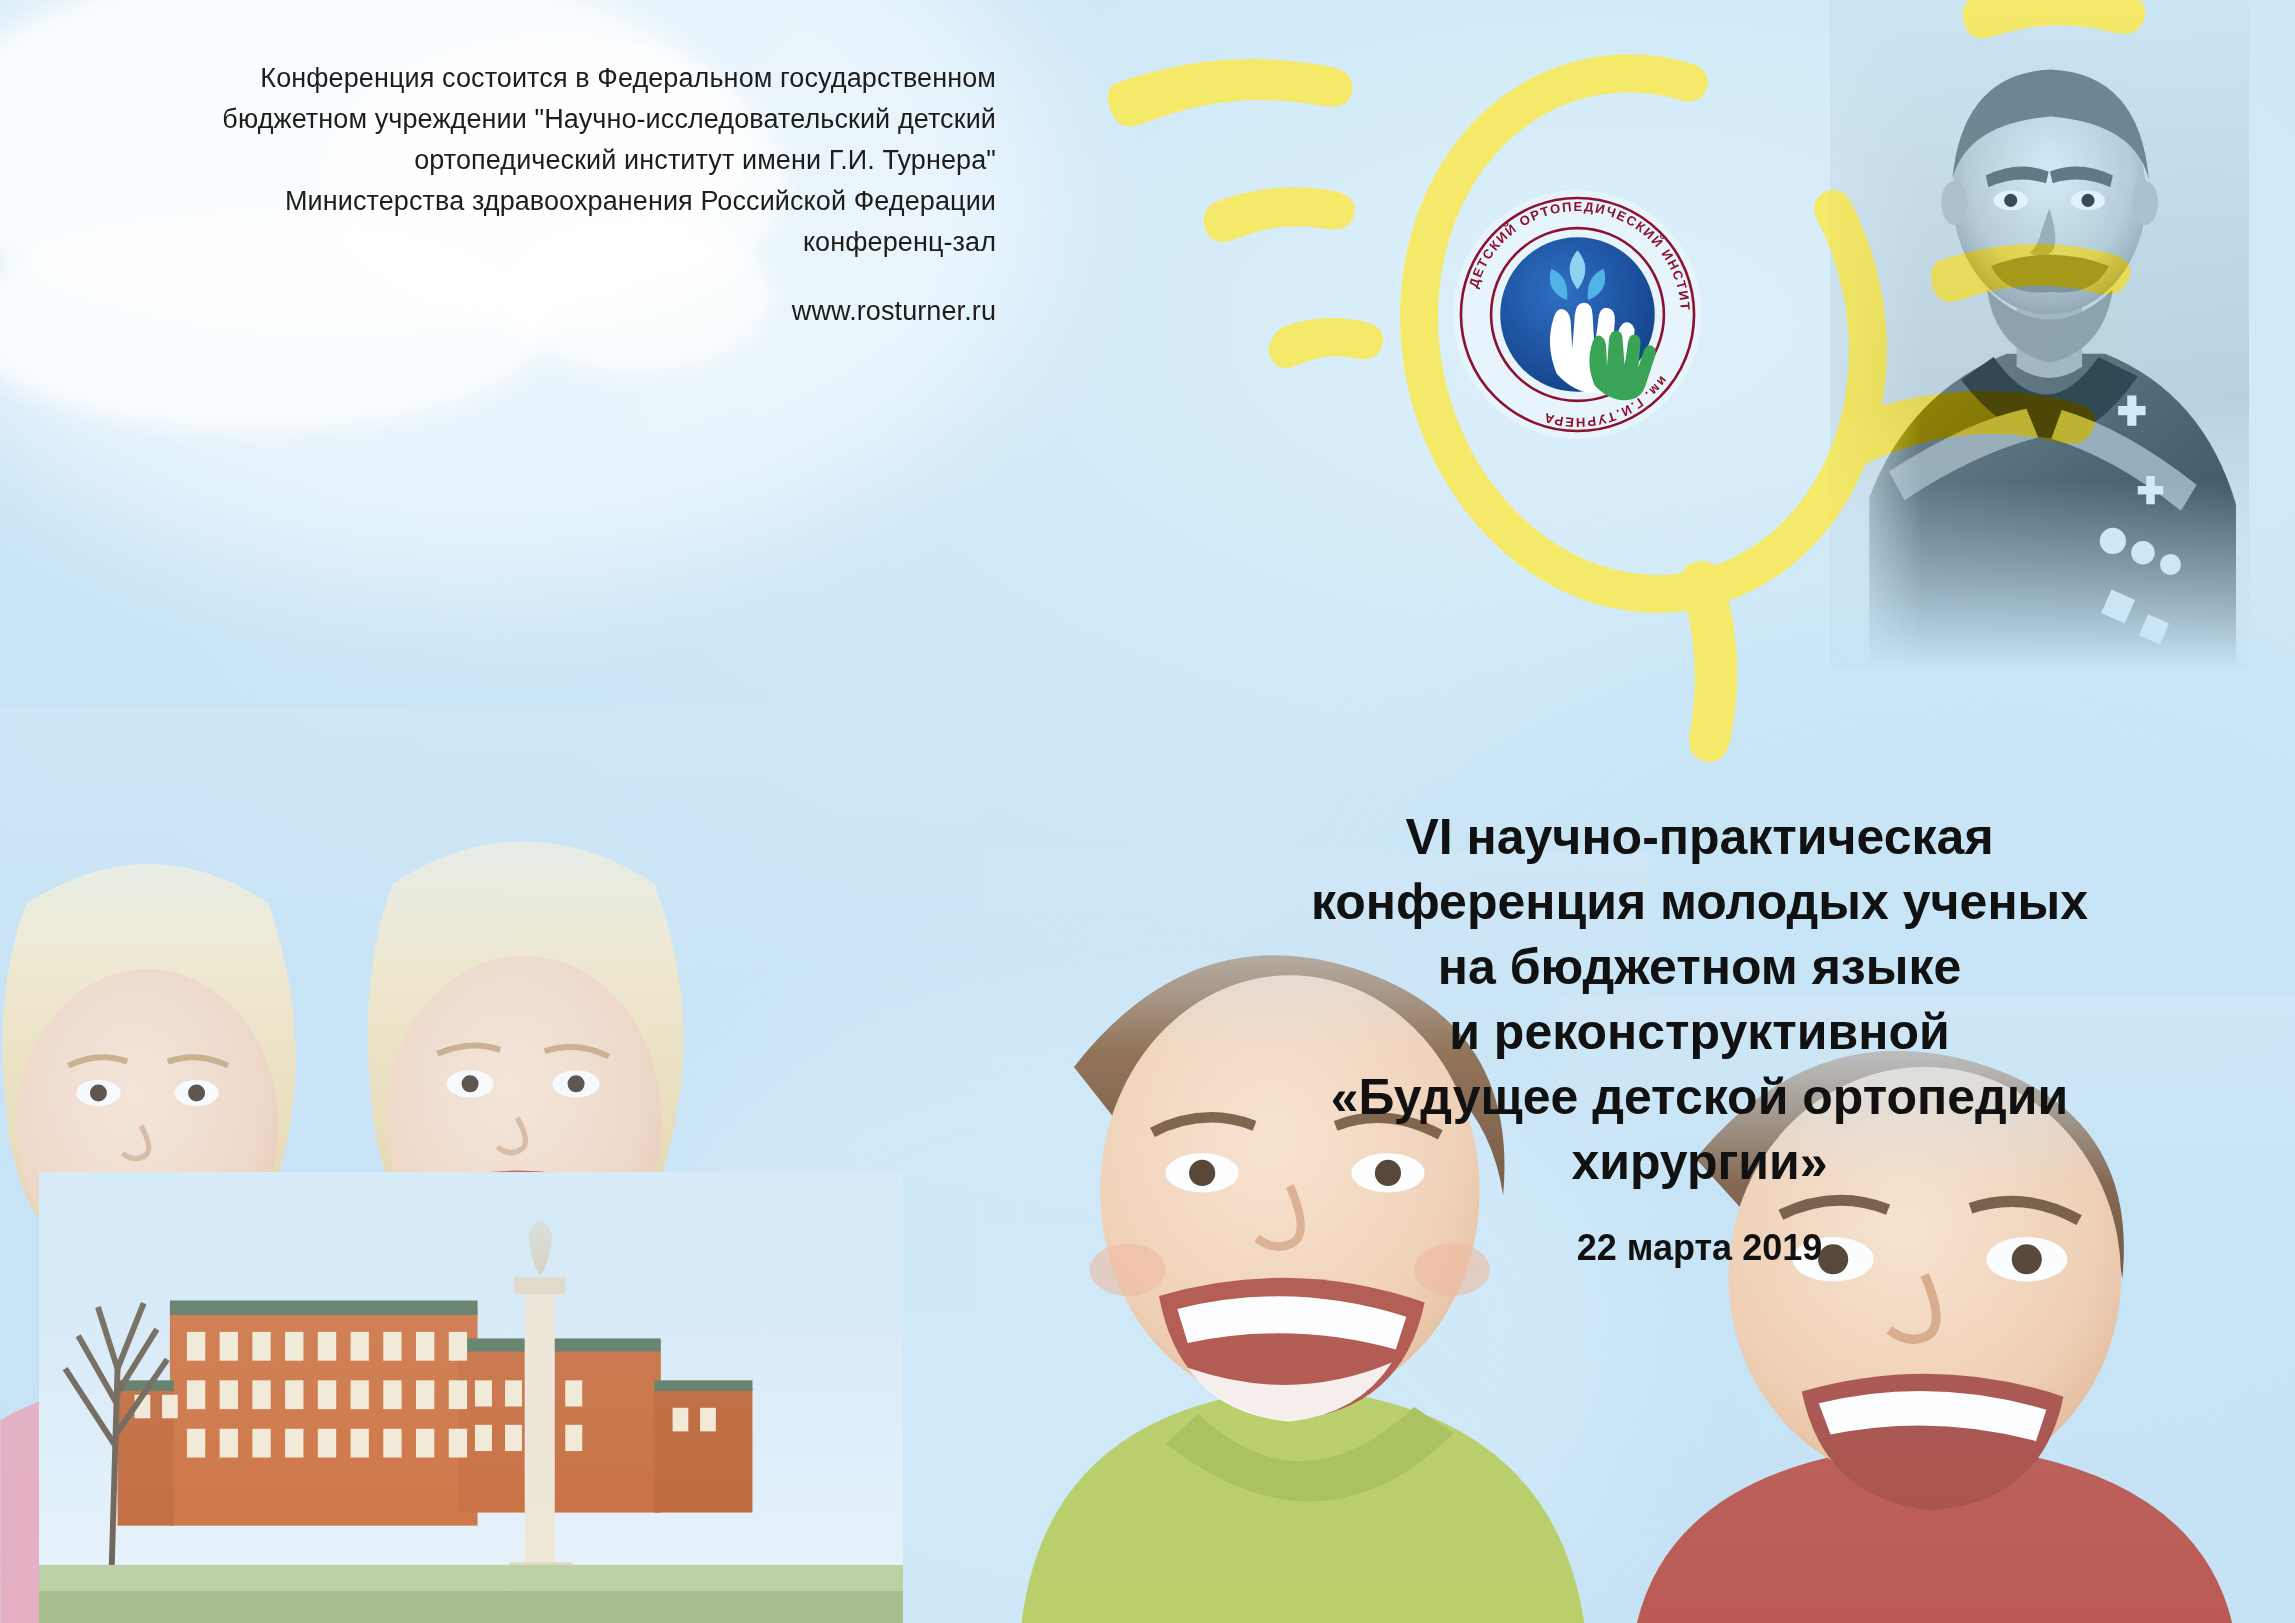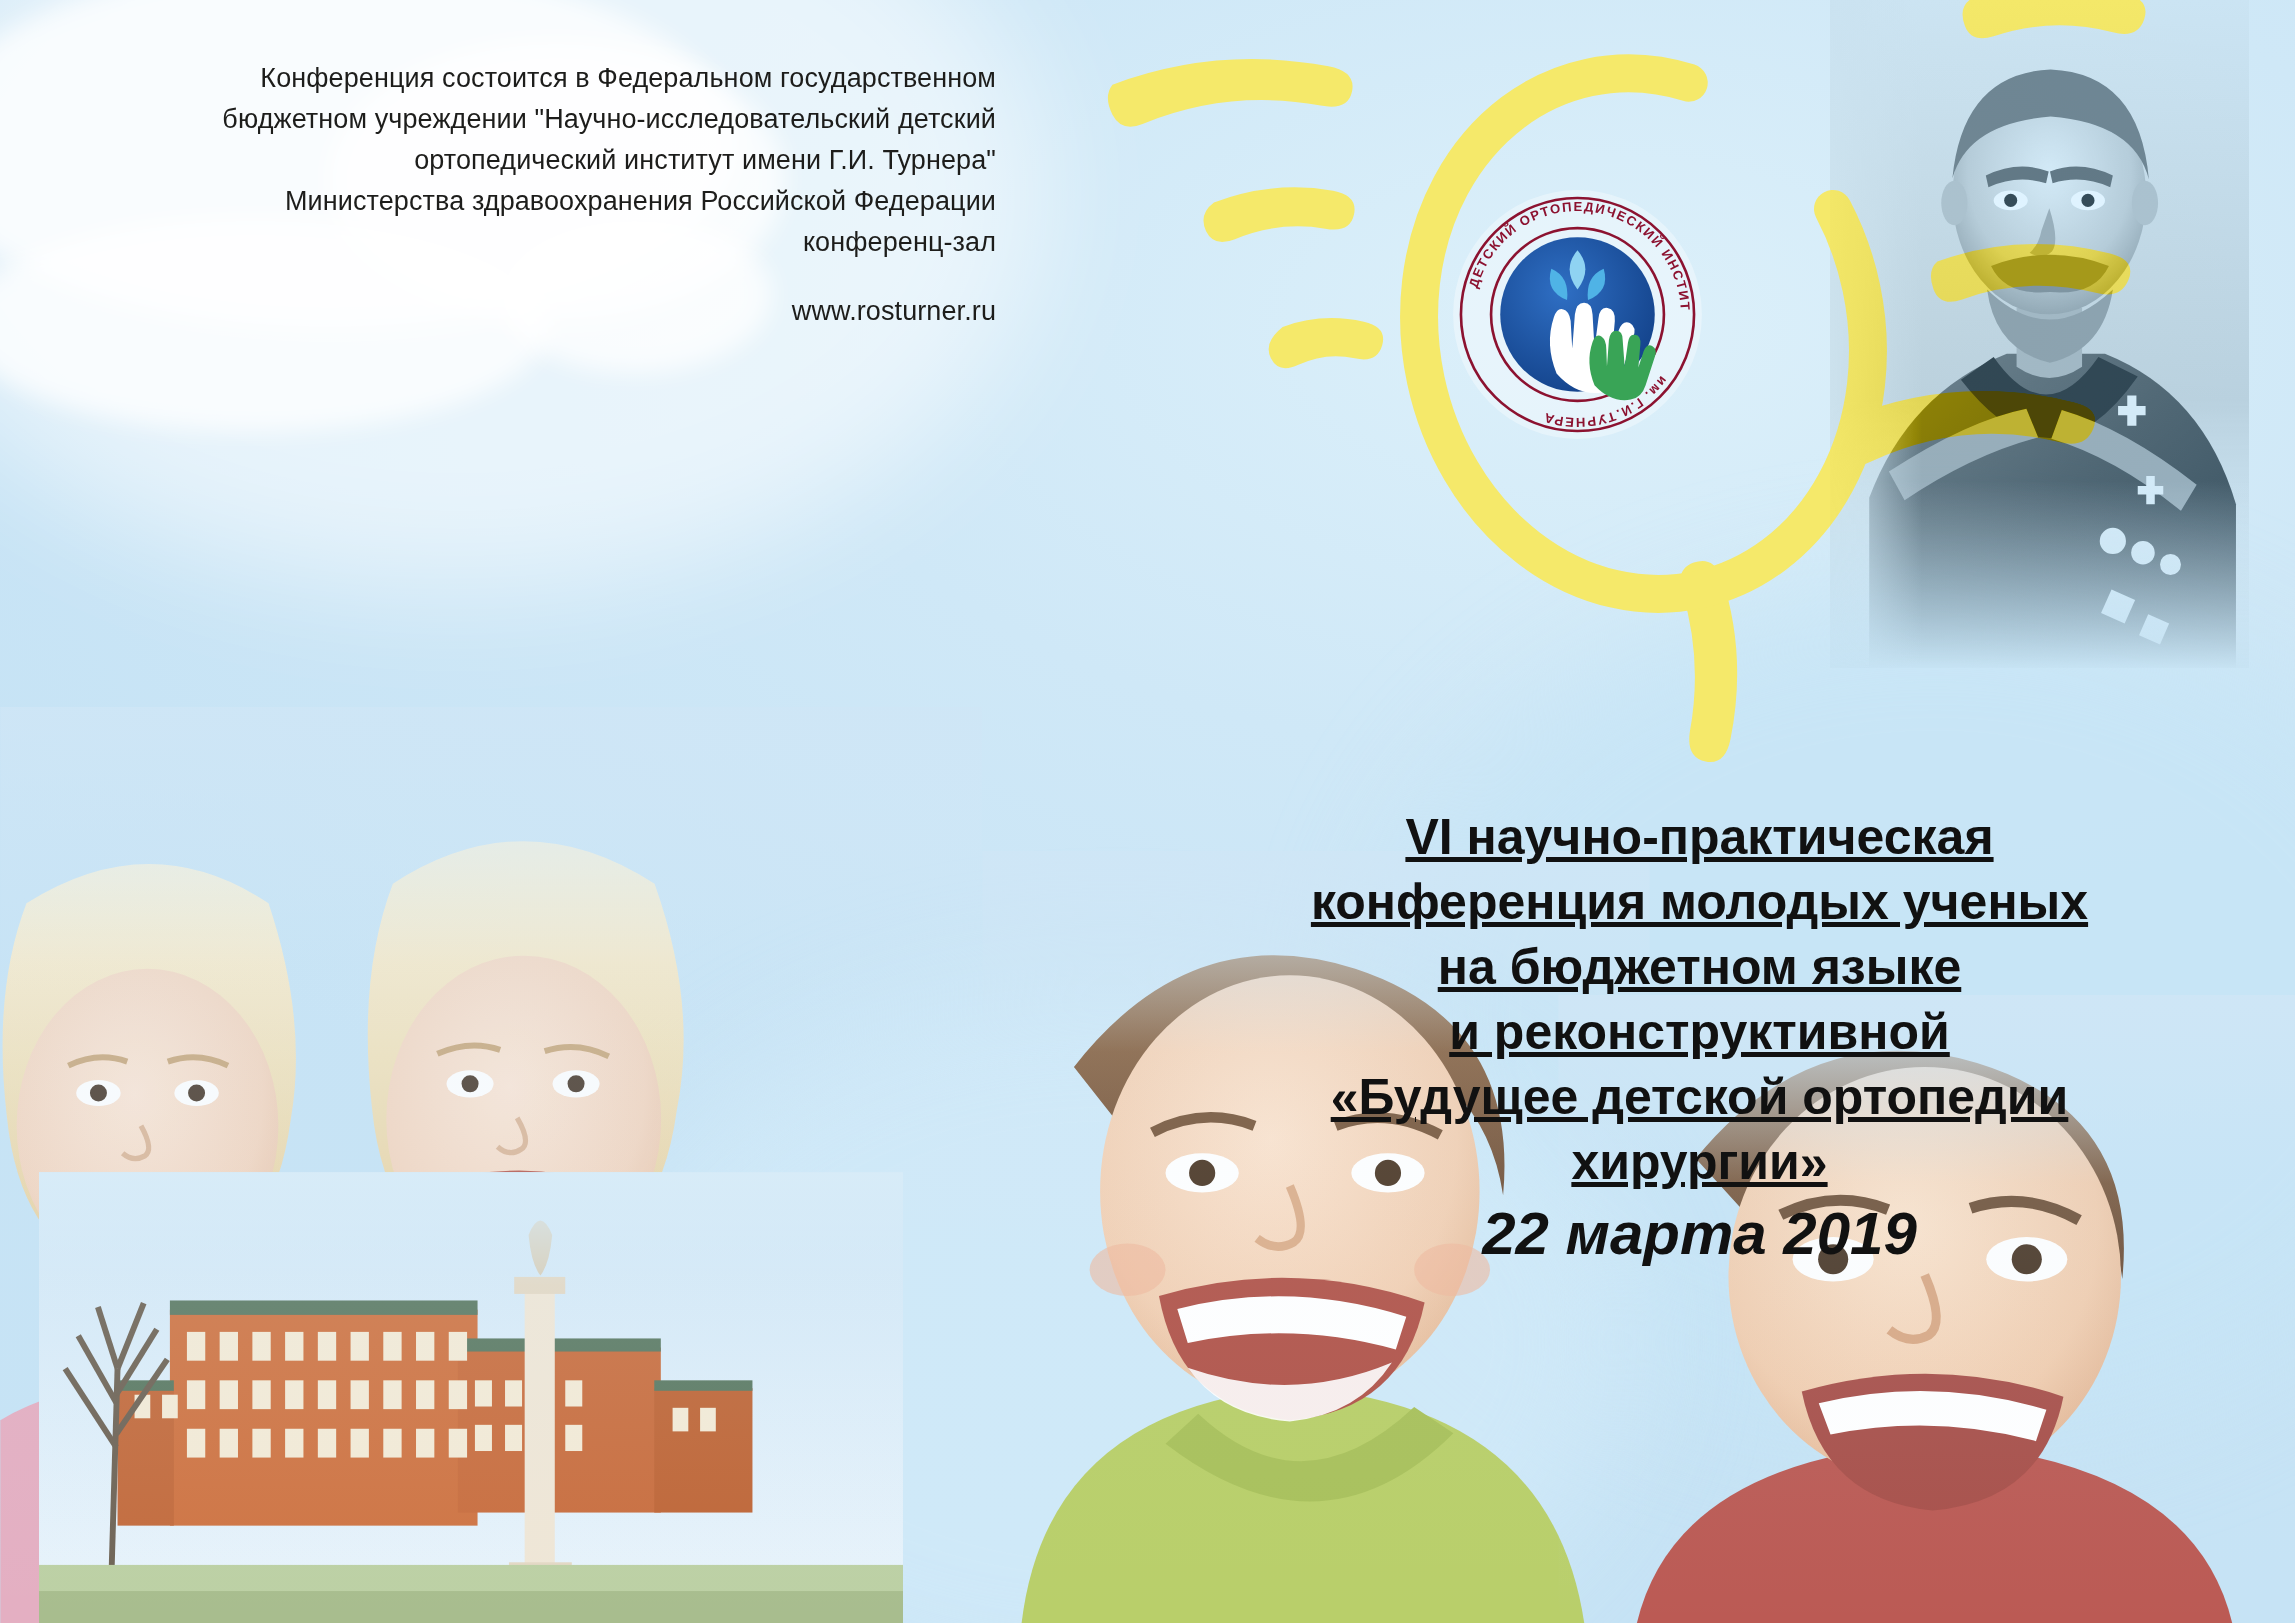--- a/index.html
+++ b/index.html
@@ -110,26 +110,26 @@
     position: absolute;
     right: 98px;
     top: 805px;
     width: 995px;
     text-align: center;
     color: #111111;
     font-weight: bold;
     font-size: 50px;
     line-height: 1.30;
   }
-  #headline .ln { display: block; white-space: nowrap; text-decoration: underline; }
+  #headline .ln { display: block; white-space: nowrap; }
   #date {
     display: block;
-    font-style: italic;
+    margin-top: 30px;
     font-weight: bold;
-    font-size: 60px;
+    font-size: 36px;
     color: #111111;
   }
 </style>
 </head>
 <body>
 
 <div id="poster">
 
   <div class="wash w1"></div>
   <div class="wash w2"></div>

